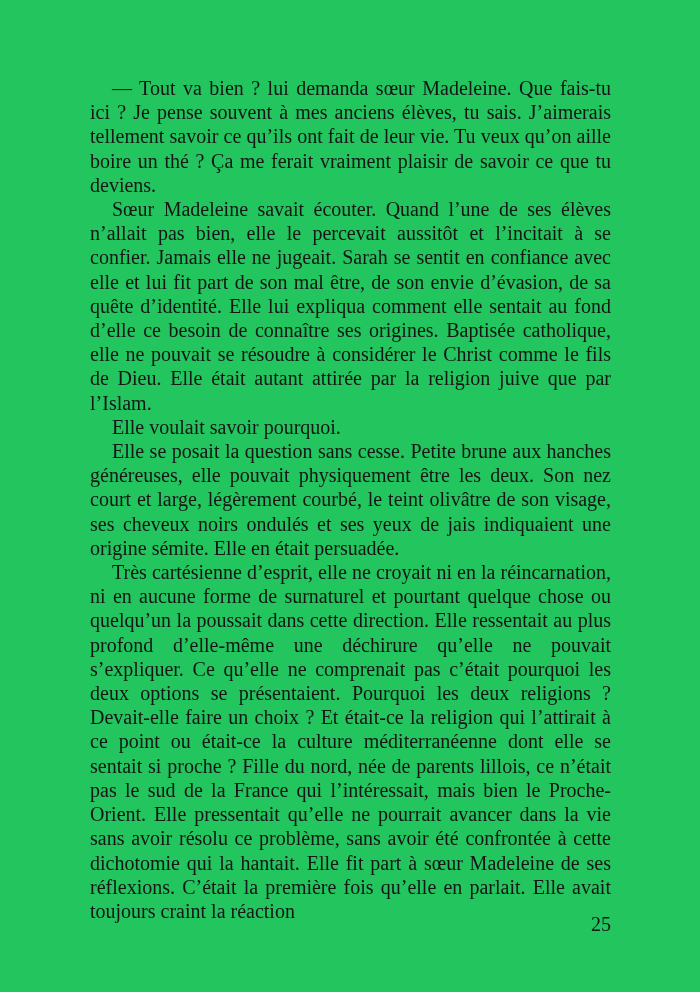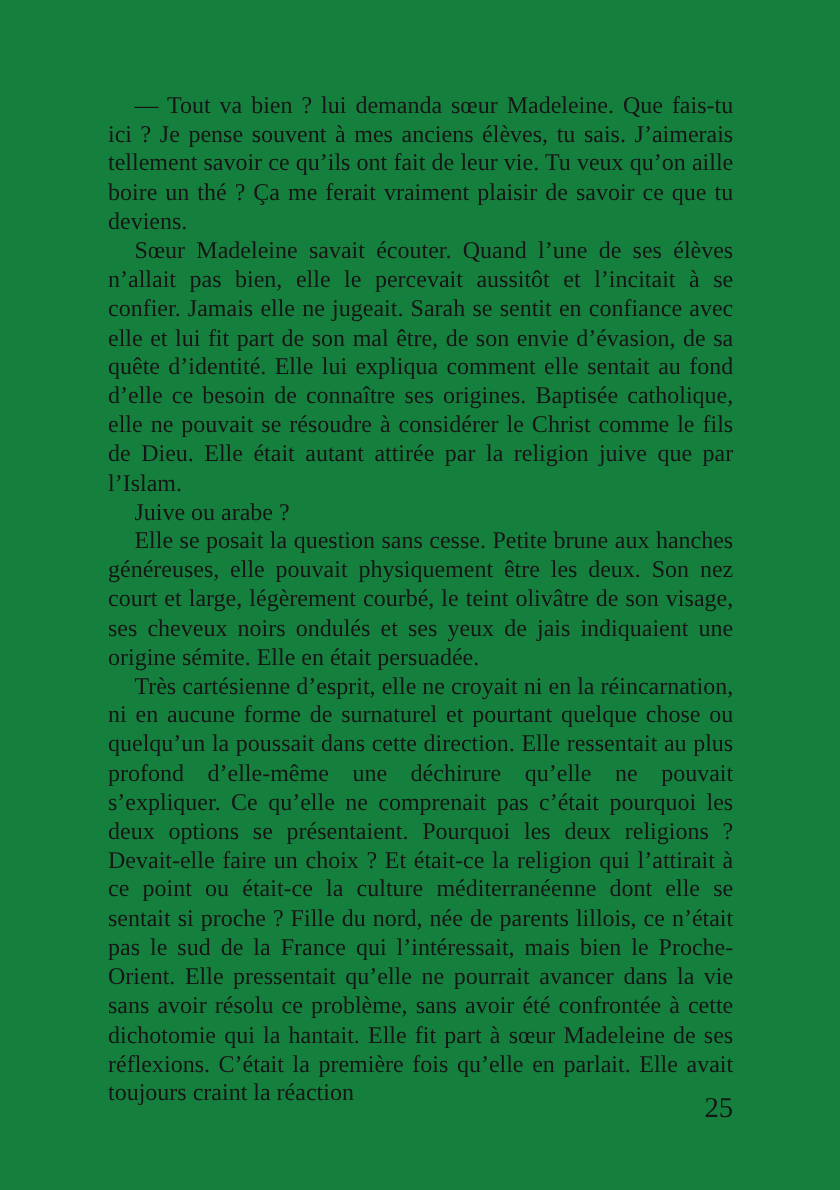--- a/index.html
+++ b/index.html
@@ -9,21 +9,21 @@
   }
   body {
     width: 700px;
     height: 992px;
     overflow: hidden;
   }
   .page {
     position: relative;
     width: 700px;
     height: 992px;
-    background: #15803d;
+    background: #22c55e;
     font-family: "Liberation Serif", "DejaVu Serif", serif;
     color: #161616;
   }
   .text-block {
     position: absolute;
     left: 90px;
     top: 76px;
     width: 521px;
     font-size: 20px;
     line-height: 24.2px;
@@ -35,29 +35,29 @@
     margin: 0;
     padding: 0;
     text-indent: 22px;
   }
   .page-number {
     position: absolute;
     left: 90px;
     top: 912px;
     width: 521px;
     text-align: right;
-    font-size: 24px;
+    font-size: 20px;
     line-height: 24.2px;
   }
 </style>
 </head>
 <body>
 
 <div class="page">
   <div class="text-block">
     <p>— Tout va bien&nbsp;? lui demanda sœur Madeleine. Que fais-tu ici&nbsp;? Je pense souvent à mes anciens élèves, tu sais. J’aimerais tellement savoir ce qu’ils ont fait de leur vie. Tu veux qu’on aille boire un thé&nbsp;? Ça me ferait vraiment plaisir de savoir ce que tu deviens.</p>
     <p>Sœur Madeleine savait écouter. Quand l’une de ses élèves n’allait pas bien, elle le percevait aussitôt et l’incitait à se confier. Jamais elle ne jugeait. Sarah se sentit en confiance avec elle et lui fit part de son mal être, de son envie d’évasion, de sa quête d’identité. Elle lui expliqua comment elle sentait au fond d’elle ce besoin de connaître ses origines. Baptisée catholique, elle ne pouvait se résoudre à considérer le Christ comme le fils de Dieu. Elle était autant attirée par la religion juive que par l’Islam.</p>
-    <p>Juive ou arabe&nbsp;?</p>
+    <p>Elle voulait savoir pourquoi.</p>
     <p>Elle se posait la question sans cesse. Petite brune aux hanches généreuses, elle pouvait physiquement être les deux. Son nez court et large, légèrement courbé, le teint olivâtre de son visage, ses cheveux noirs ondulés et ses yeux de jais indiquaient une origine sémite. Elle en était persuadée.</p>
     <p>Très cartésienne d’esprit, elle ne croyait ni en la réincarnation, ni en aucune forme de surnaturel et pourtant quelque chose ou quelqu’un la poussait dans cette direction. Elle ressentait au plus profond d’elle-même une déchirure qu’elle ne pouvait s’expliquer. Ce qu’elle ne comprenait pas c’était pourquoi les deux options se présentaient. Pourquoi les deux religions&nbsp;? Devait-elle faire un choix&nbsp;? Et était-ce la religion qui l’attirait à ce point ou était-ce la culture méditerranéenne dont elle se sentait si proche&nbsp;? Fille du nord, née de parents lillois, ce n’était pas le sud de la France qui l’intéressait, mais bien le Proche-Orient. Elle pressentait qu’elle ne pourrait avancer dans la vie sans avoir résolu ce problème, sans avoir été confrontée à cette dichotomie qui la hantait. Elle fit part à sœur Madeleine de ses réflexions. C’était la première fois qu’elle en parlait. Elle avait toujours craint la réaction</p>
   </div>
   <div class="page-number">25</div>
 </div>
 
 </body></html>

